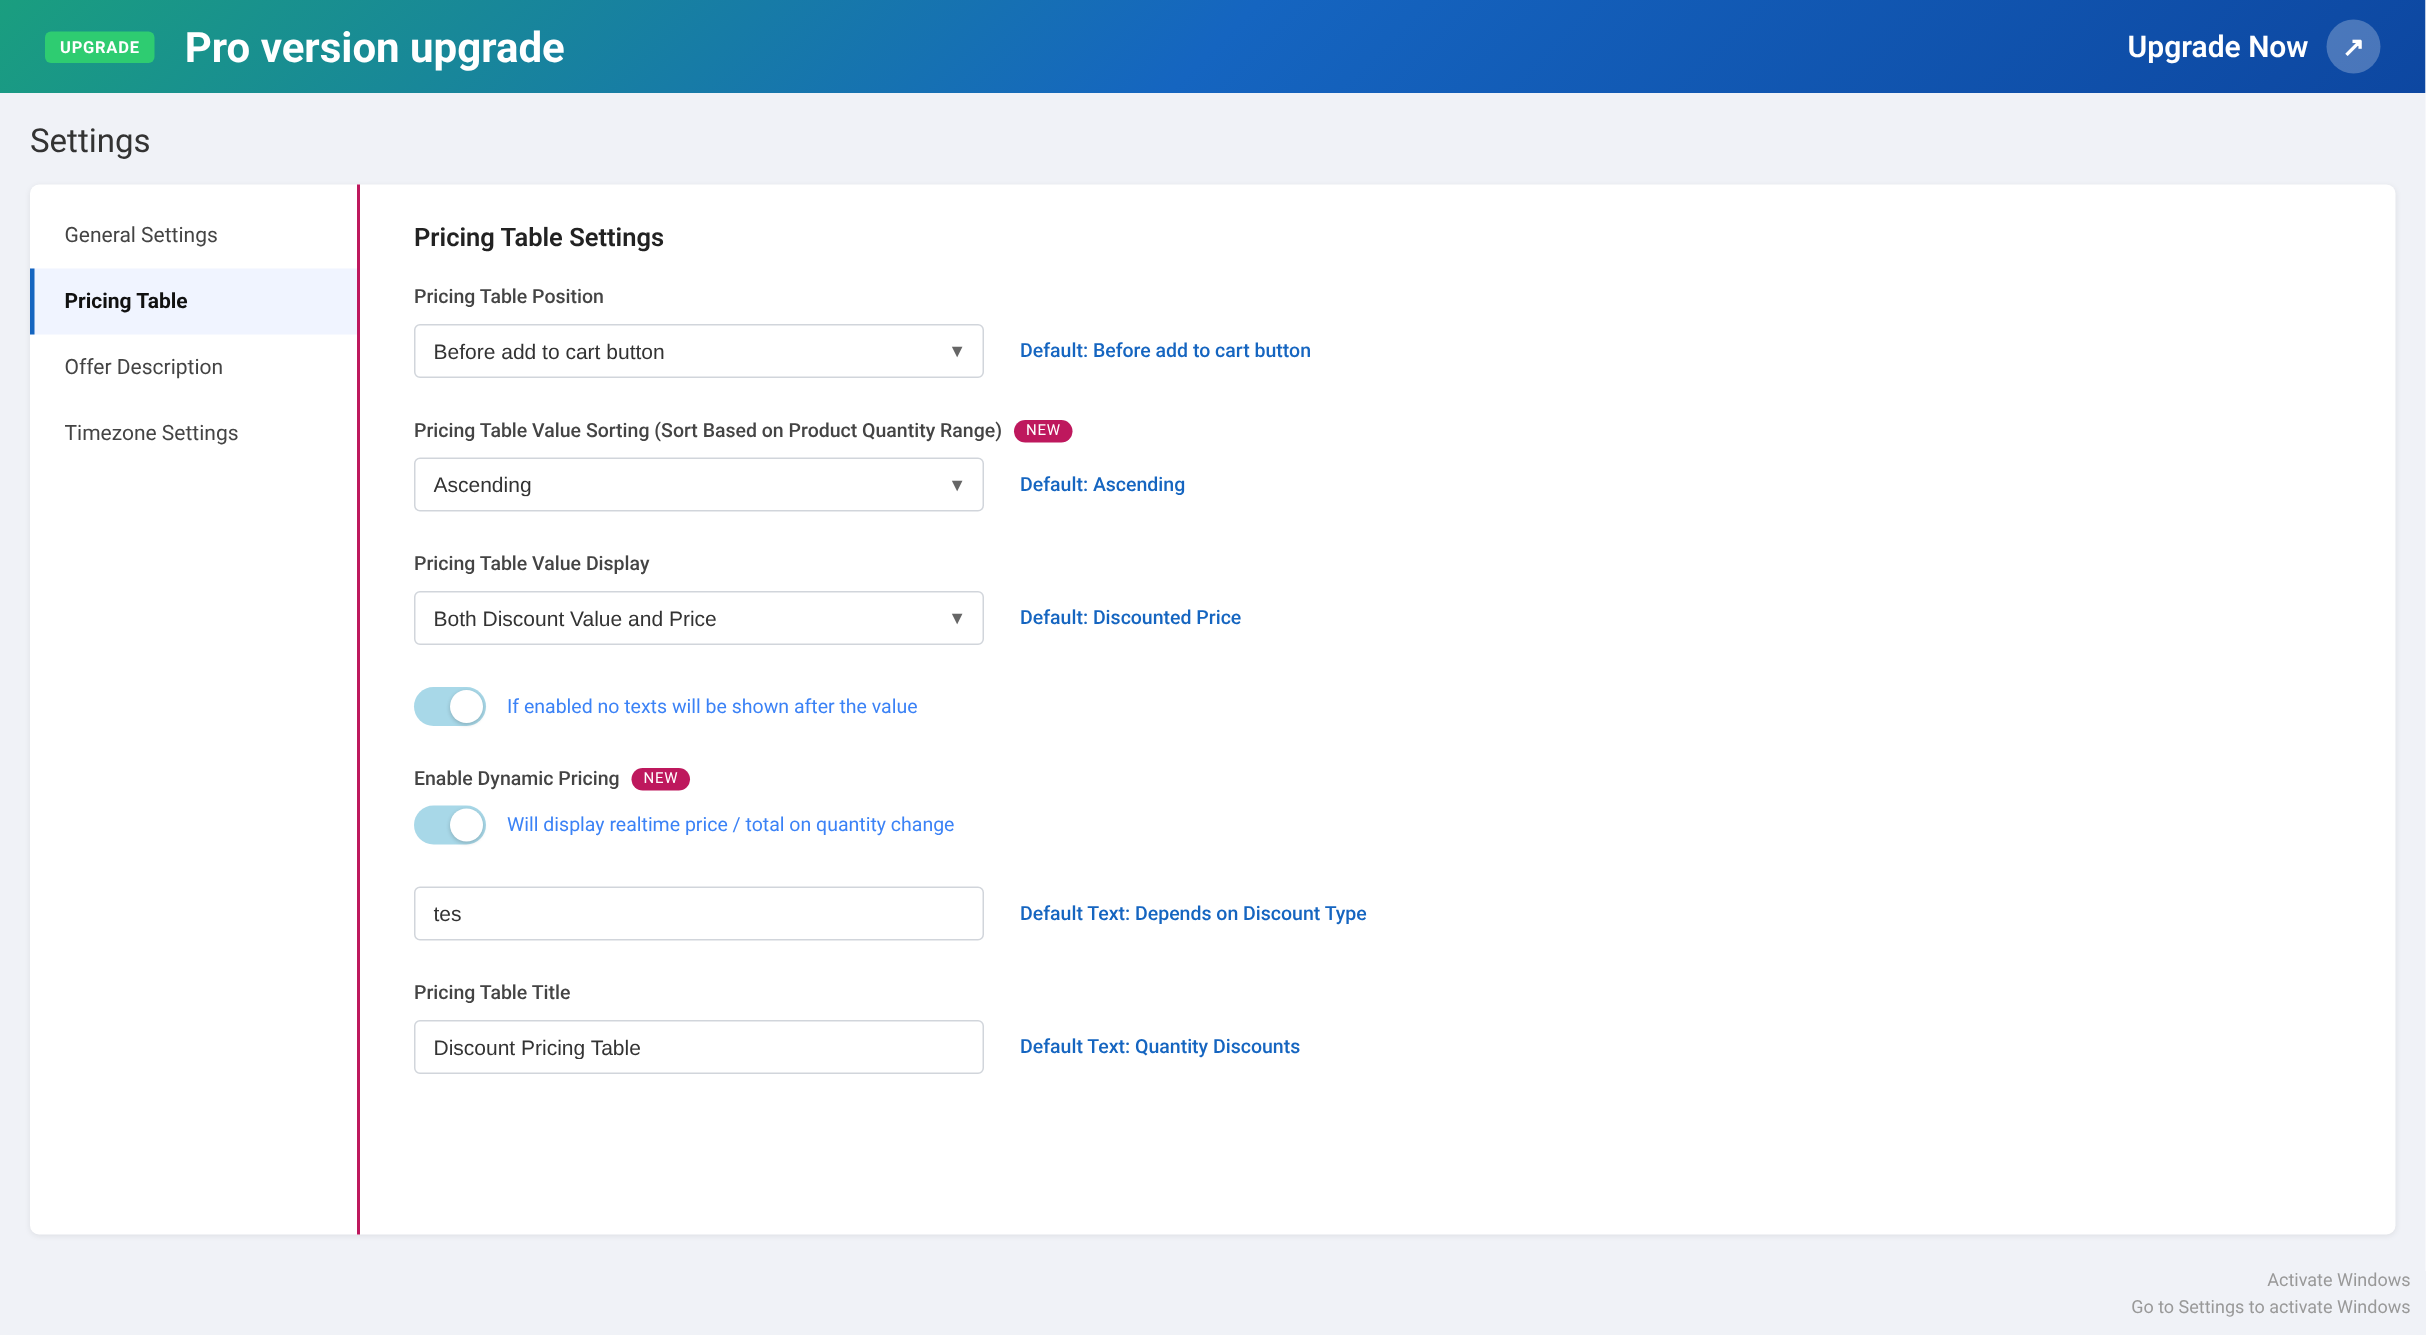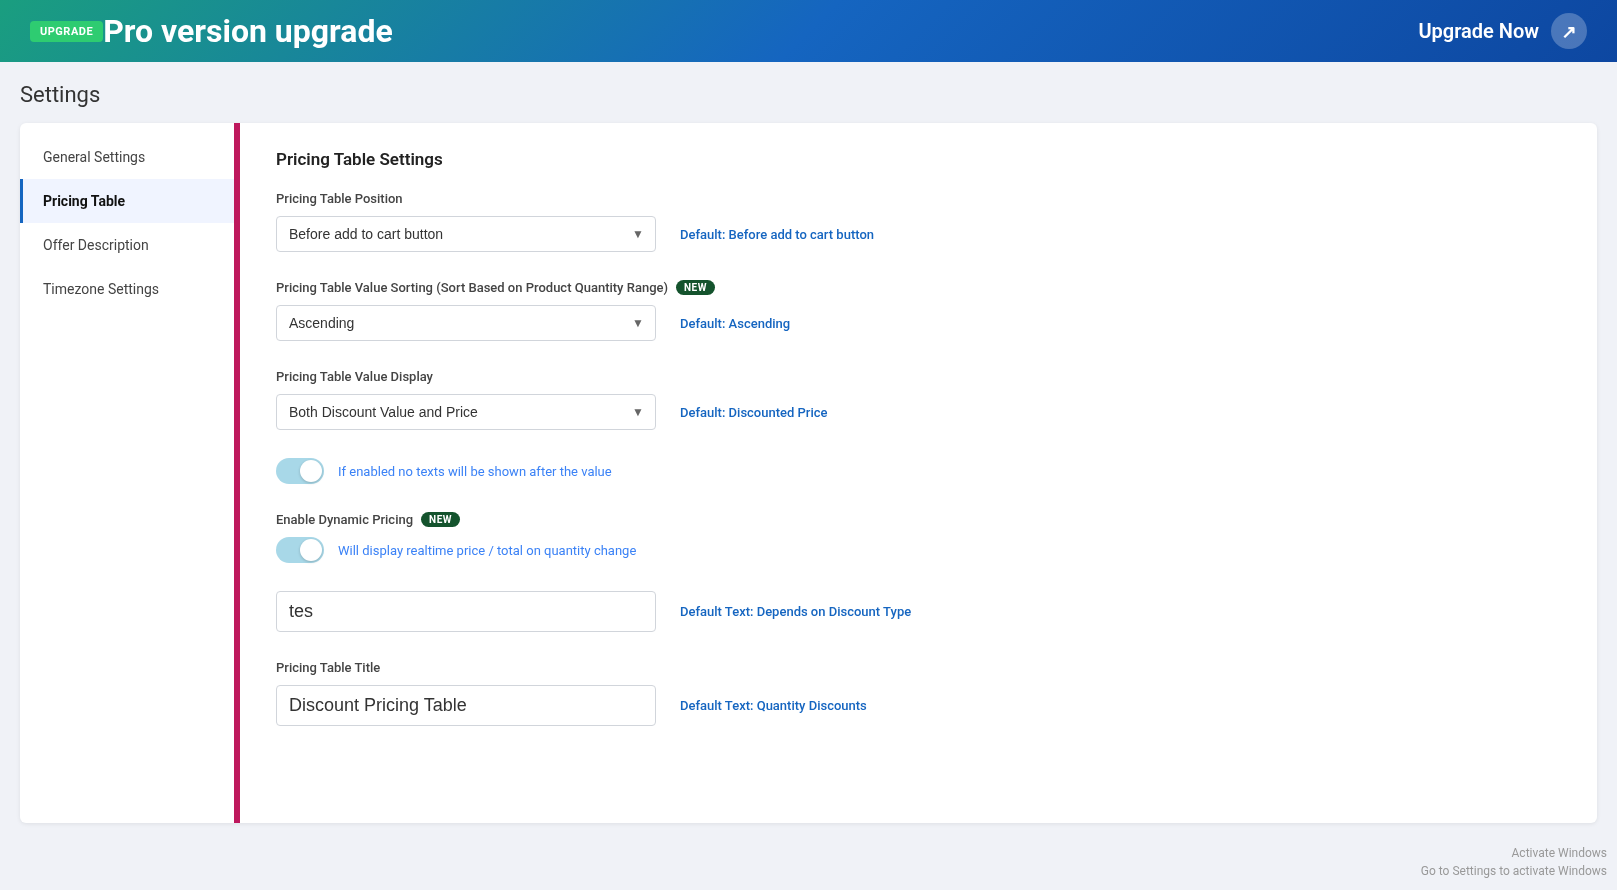--- a/index.html
+++ b/index.html
@@ -23,22 +23,23 @@
       background: #2ecc71;
       color: #fff;
       font-size: 11px;
       font-weight: 700;
       padding: 4px 10px;
       border-radius: 4px;
       letter-spacing: 0.5px;
     }
     .banner-title {
       color: #fff;
-      font-size: 32px;
+      font-size: 28px;
       font-weight: 700;
+      margin-left: 20px;
     }
     .banner-subtitle {
       color: #cce5ff;
       font-size: 15px;
       margin-left: 10px;
     }
     .banner-upgrade {
       margin-left: auto;
       display: flex;
       align-items: center;
@@ -75,21 +76,21 @@
       background: #fff;
       border-radius: 6px;
       display: flex;
       min-height: 700px;
       box-shadow: 0 1px 4px rgba(0,0,0,0.08);
     }
 
     
     .sidebar {
       width: 220px;
-      border-right: 6px solid #be185d;
+      border-right: 2px solid #be185d;
       padding: 12px 0;
       flex-shrink: 0;
     }
     .sidebar-item {
       padding: 14px 20px;
       cursor: pointer;
       color: #444;
       font-size: 14px;
       border-left: 3px solid transparent;
     }
@@ -120,24 +121,24 @@
     .setting-label {
       font-size: 13px;
       font-weight: 500;
       color: #444;
       margin-bottom: 10px;
       display: flex;
       align-items: center;
       gap: 8px;
     }
     .badge-new {
-      background: #14532d;
+      background: #be185d;
       color: #fff;
       font-size: 10px;
-      font-weight: 700;
+      font-weight: 400;
       padding: 2px 8px;
       border-radius: 10px;
       letter-spacing: 0.5px;
     }
 
     
     .field-row {
       display: flex;
       align-items: center;
       gap: 24px;
@@ -207,21 +208,21 @@
       font-size: 13px;
       color: #3b82f6;
     }
 
     
     .text-input {
       width: 380px;
       padding: 9px 12px;
       border: 1px solid #d1d5db;
       border-radius: 4px;
-      font-size: 18px;
+      font-size: 14px;
       color: #333;
       outline: none;
     }
 
     
     .windows-notice {
       position: fixed;
       bottom: 10px;
       right: 10px;
       color: #999;

